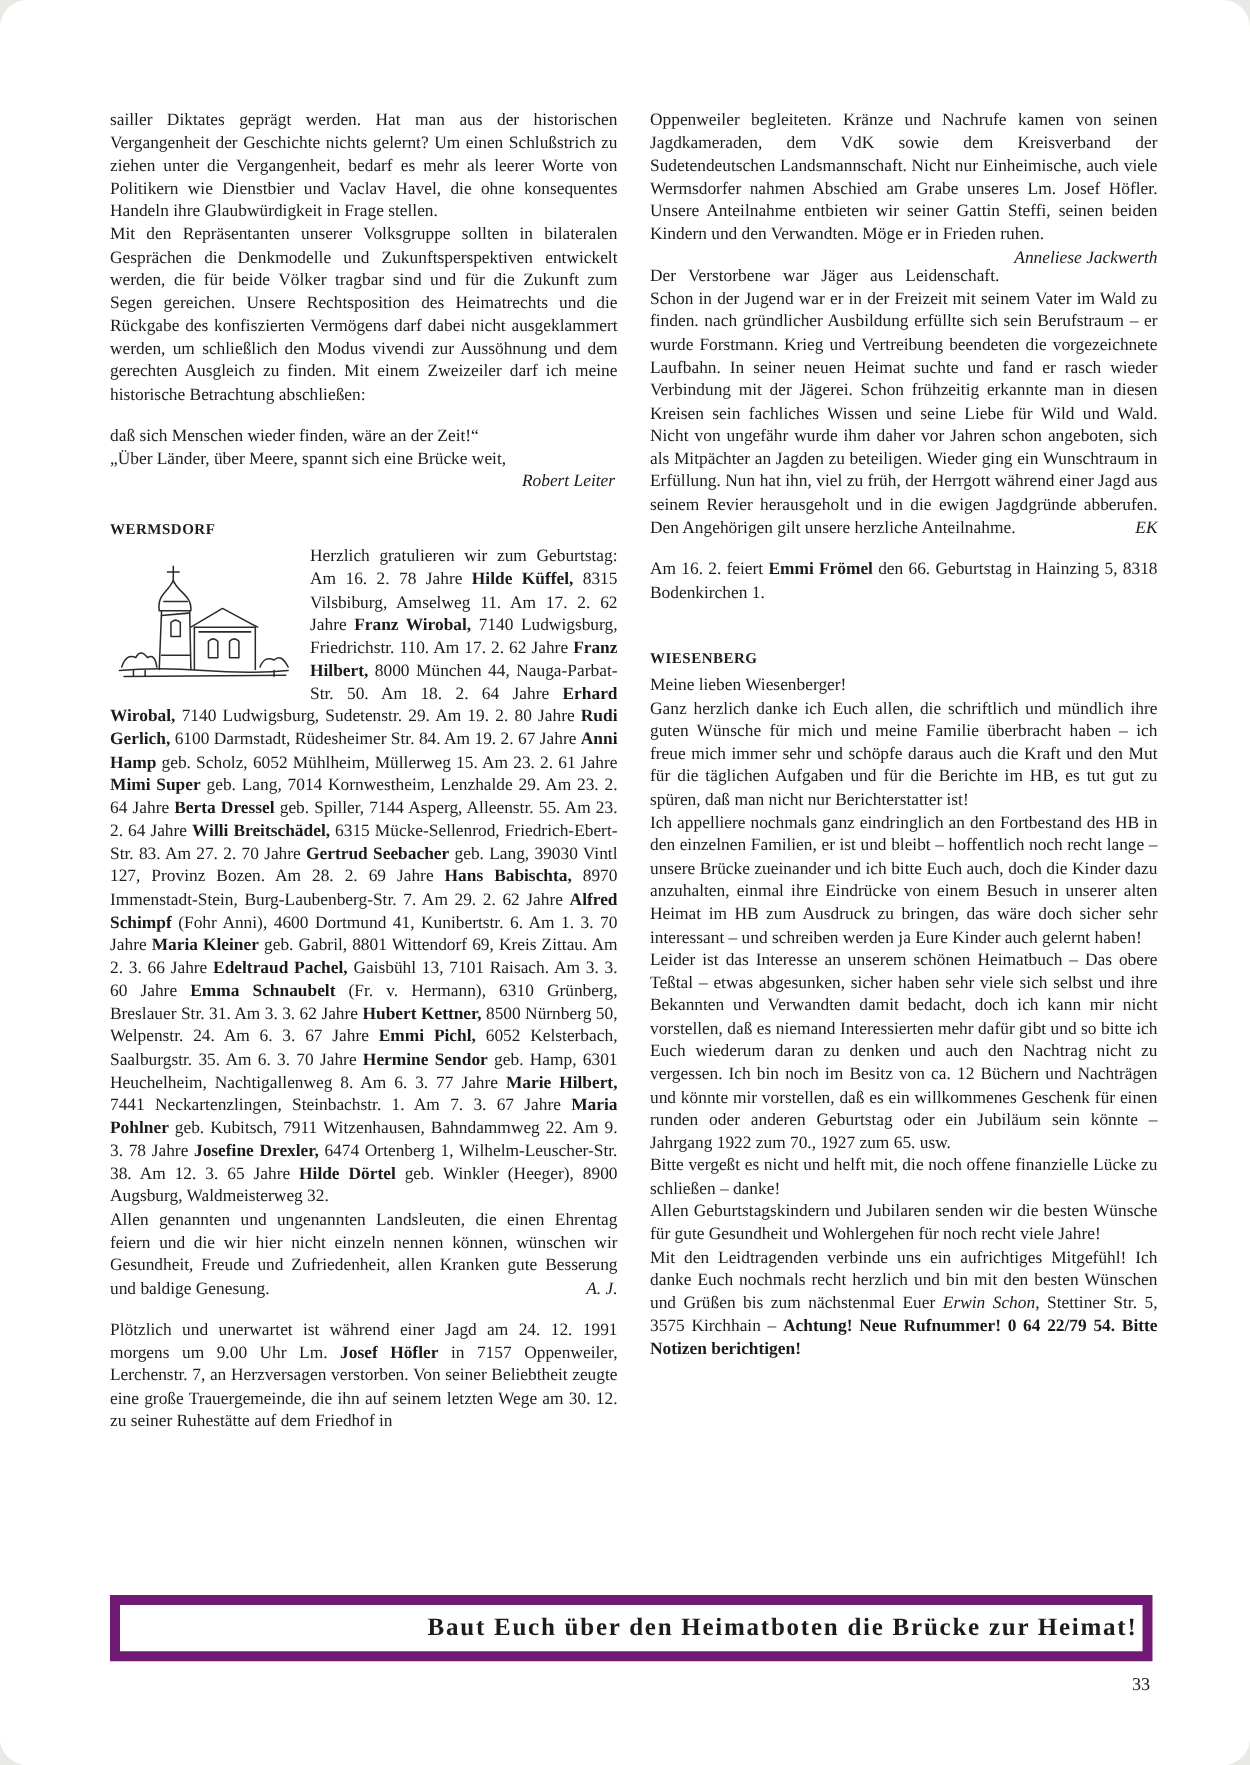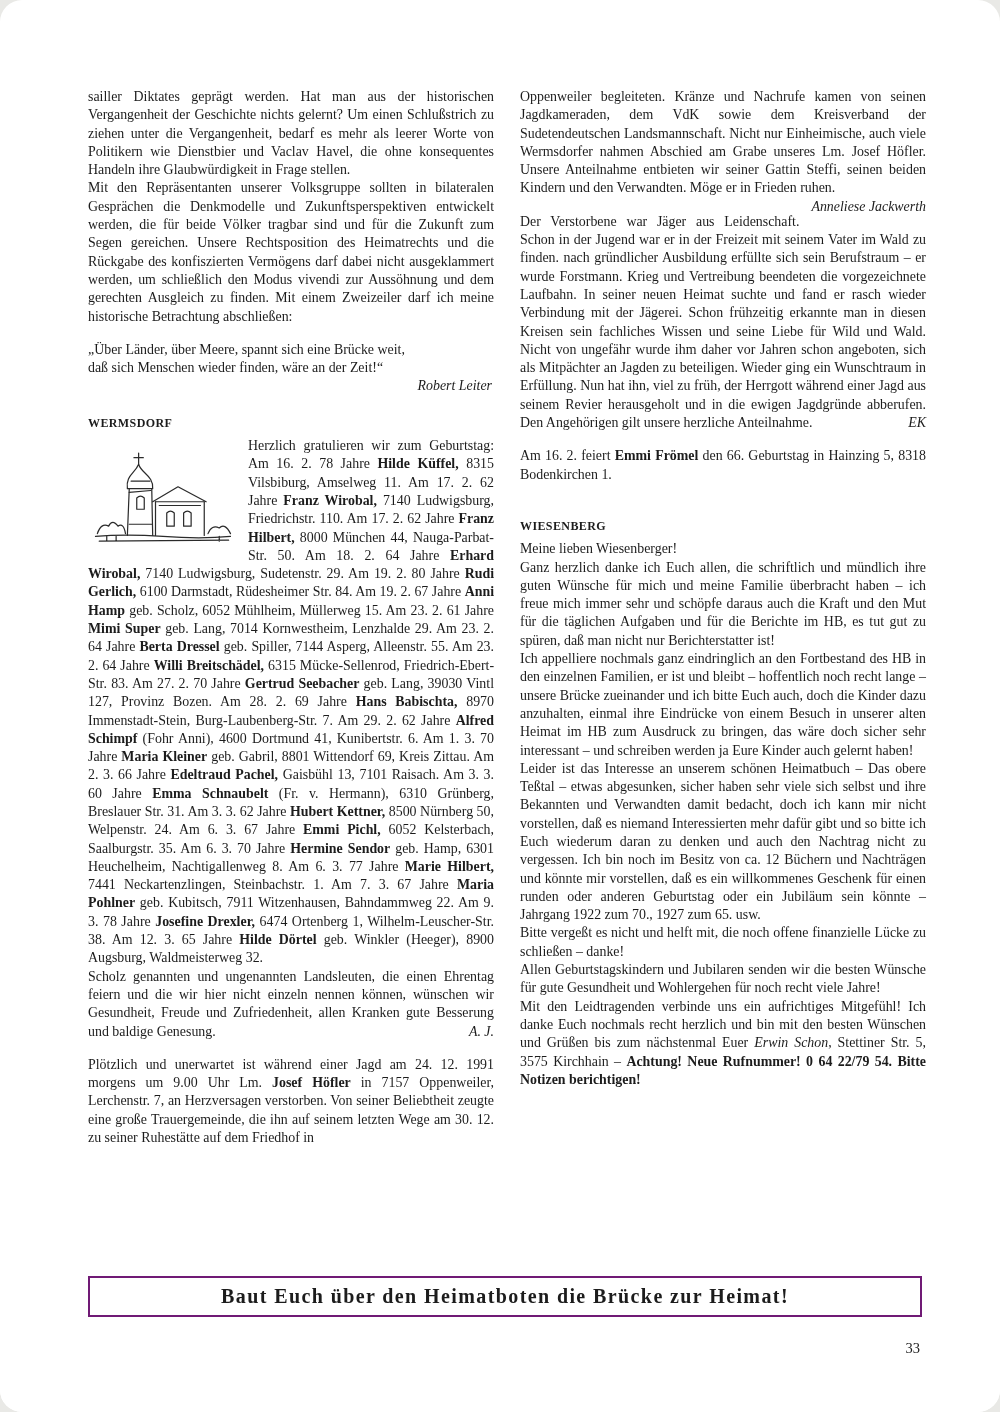--- a/index.html
+++ b/index.html
@@ -16,40 +16,40 @@
   .italic { font-style:italic; }
   .sig { float:right; font-style:italic; padding-left:12px; }
   .gap { height:15px; }
   .gap-lg { height:30px; }
   .quote-block { text-align:left; }
   .quote-author { text-align:right; font-style:italic; padding-right:2px; }
   .section-heading { font-size:12px; font-weight:bold; letter-spacing:.4px; margin:3px 0 5px 0; }
   .church { float:left; width:150px; height:118px; margin:2px 10px 2px 0; }
   .banner {
     position:absolute; left:88px; top:1276px; width:834px; background:#ffffff;
-    border:2px solid #701a75; text-align:center; padding:7px 4px; z-index:5;
+    border:8px solid #701a75; text-align:right; padding:7px 4px; z-index:5;
   }
   .banner-text { font-weight:bold; font-size:20px; letter-spacing:1.4px; white-space:nowrap; }
   .page-number { position:absolute; top:1340px; right:80px; font-size:14.5px; z-index:6; background:#fff; }
   .footer-mask { position:absolute; left:0; top:1320px; width:1000px; height:92px; background:#fff; z-index:4; }
 </style>
 </head>
 <body>
 
 <div class="page">
 
   <div class="content">
 
     <div class="col">
       <p class="para"><span>sailler Diktates geprägt werden. Hat man aus der historischen Vergangenheit der Geschichte nichts gelernt? Um einen Schlußstrich zu ziehen unter die Vergangenheit, bedarf es mehr als leerer Worte von Politikern wie Dienstbier und Vaclav Havel, die ohne konsequentes Handeln ihre Glaubwürdigkeit in Frage stellen.</span></p>
       <p class="para"><span>Mit den Repräsentanten unserer Volksgruppe sollten in bilateralen Gesprächen die Denkmodelle und Zukunftsperspektiven entwickelt werden, die für beide Völker tragbar sind und für die Zukunft zum Segen gereichen. Unsere Rechtsposition des Heimatrechts und die Rückgabe des konfiszierten Vermögens darf dabei nicht ausgeklammert werden, um schließlich den Modus vivendi zur Aussöhnung und dem gerechten Ausgleich zu finden. Mit einem Zweizeiler darf ich meine historische Betrachtung abschließen:</span></p>
       <div class="gap"></div>
       <div class="quote-block">
+        <div>daß sich Menschen wieder finden, wäre an der Zeit!“</div>
         <div>„Über Länder, über Meere, spannt sich eine Brücke weit,</div>
-        <div>daß sich Menschen wieder finden, wäre an der Zeit!“</div>
       </div>
       <div class="quote-author">Robert Leiter</div>
       <div class="gap"></div>
 
       <div>
         <h2 class="section-heading">WERMSDORF</h2>
         <p class="para">
           <svg class="church" viewBox="0 0 160 124" aria-hidden="true">
             <g fill="none" stroke="#2b2b2b" stroke-width="1.3" stroke-linecap="round" stroke-linejoin="round">
               <path d="M44 52 L42 102 M68 52 L69 102"></path>
@@ -63,21 +63,21 @@
               <path d="M84 78 Q88 74 92 78 L92 92 L84 92 Z"></path>
               <path d="M102 78 Q106 74 110 78 L110 92 L102 92 Z"></path>
               <path d="M8 103 Q40 100 80 103 T152 103"></path>
               <path d="M10 100 Q14 88 22 92 Q26 84 32 92 Q38 88 40 100"></path>
               <path d="M128 100 Q132 90 140 94 Q146 88 152 100"></path>
               <path d="M12 108 L150 107 M20 103 L20 108 M30 103 L30 108 M140 103 L140 108"></path>
               <path d="M76 70 L120 70 M46 44 L66 44"></path>
             </g>
           </svg>
         <span>Herzlich gratulieren wir zum Geburtstag: Am 16. 2. 78 Jahre </span><span class="bold">Hilde Küffel,</span><span> 8315 Vilsbiburg, Amselweg 11. Am 17. 2. 62 Jahre </span><span class="bold">Franz Wirobal,</span><span> 7140 Ludwigsburg, Friedrichstr. 110. Am 17. 2. 62 Jahre </span><span class="bold">Franz Hilbert,</span><span> 8000 München 44, Nauga-Parbat-Str. 50. Am 18. 2. 64 Jahre </span><span class="bold">Erhard Wirobal,</span><span> 7140 Ludwigsburg, Sudetenstr. 29. Am 19. 2. 80 Jahre </span><span class="bold">Rudi Gerlich,</span><span> 6100 Darmstadt, Rüdesheimer Str. 84. Am 19. 2. 67 Jahre </span><span class="bold">Anni Hamp</span><span> geb. Scholz, 6052 Mühlheim, Müllerweg 15. Am 23. 2. 61 Jahre </span><span class="bold">Mimi Super</span><span> geb. Lang, 7014 Kornwestheim, Lenzhalde 29. Am 23. 2. 64 Jahre </span><span class="bold">Berta Dressel</span><span> geb. Spiller, 7144 Asperg, Alleenstr. 55. Am 23. 2. 64 Jahre </span><span class="bold">Willi Breitschädel,</span><span> 6315 Mücke-Sellenrod, Friedrich-Ebert-Str. 83. Am 27. 2. 70 Jahre </span><span class="bold">Gertrud Seebacher</span><span> geb. Lang, 39030 Vintl 127, Provinz Bozen. Am 28. 2. 69 Jahre </span><span class="bold">Hans Babischta,</span><span> 8970 Immenstadt-Stein, Burg-Laubenberg-Str. 7. Am 29. 2. 62 Jahre </span><span class="bold">Alfred Schimpf</span><span> (Fohr Anni), 4600 Dortmund 41, Kunibertstr. 6. Am 1. 3. 70 Jahre </span><span class="bold">Maria Kleiner</span><span> geb. Gabril, 8801 Wittendorf 69, Kreis Zittau. Am 2. 3. 66 Jahre </span><span class="bold">Edeltraud Pachel,</span><span> Gaisbühl 13, 7101 Raisach. Am 3. 3. 60 Jahre </span><span class="bold">Emma Schnaubelt</span><span> (Fr. v. Hermann), 6310 Grünberg, Breslauer Str. 31. Am 3. 3. 62 Jahre </span><span class="bold">Hubert Kettner,</span><span> 8500 Nürnberg 50, Welpenstr. 24. Am 6. 3. 67 Jahre </span><span class="bold">Emmi Pichl,</span><span> 6052 Kelsterbach, Saalburgstr. 35. Am 6. 3. 70 Jahre </span><span class="bold">Hermine Sendor</span><span> geb. Hamp, 6301 Heuchelheim, Nachtigallenweg 8. Am 6. 3. 77 Jahre </span><span class="bold">Marie Hilbert,</span><span> 7441 Neckartenzlingen, Steinbachstr. 1. Am 7. 3. 67 Jahre </span><span class="bold">Maria Pohlner</span><span> geb. Kubitsch, 7911 Witzenhausen, Bahndammweg 22. Am 9. 3. 78 Jahre </span><span class="bold">Josefine Drexler,</span><span> 6474 Ortenberg 1, Wilhelm-Leuscher-Str. 38. Am 12. 3. 65 Jahre </span><span class="bold">Hilde Dörtel</span><span> geb. Winkler (Heeger), 8900 Augsburg, Waldmeisterweg 32.</span></p>
-        <p class="para"><span>Scholz genannten und ungenannten Landsleuten, die einen Ehrentag feiern und die wir hier nicht einzeln nennen können, wünschen wir Gesundheit, Freude und Zufriedenheit, allen Kranken gute Besserung und baldige Genesung.</span><span class="sig">A. J.</span></p>
+        <p class="para"><span>Allen genannten und ungenannten Landsleuten, die einen Ehrentag feiern und die wir hier nicht einzeln nennen können, wünschen wir Gesundheit, Freude und Zufriedenheit, allen Kranken gute Besserung und baldige Genesung.</span><span class="sig">A. J.</span></p>
       </div>
 
       <div class="gap"></div>
       <p class="para"><span>Plötzlich und unerwartet ist während einer Jagd am 24. 12. 1991 morgens um 9.00 Uhr Lm. </span><span class="bold">Josef Höfler</span><span> in 7157 Oppenweiler, Lerchenstr. 7, an Herzversagen verstorben. Von seiner Beliebtheit zeugte eine große Trauergemeinde, die ihn auf seinem letzten Wege am 30. 12. zu seiner Ruhestätte auf dem Friedhof in</span></p>
     </div>
 
     <div class="col">
       <p class="para"><span>Oppenweiler begleiteten. Kränze und Nachrufe kamen von seinen Jagdkameraden, dem VdK sowie dem Kreisverband der Sudetendeutschen Landsmannschaft. Nicht nur Einheimische, auch viele Wermsdorfer nahmen Abschied am Grabe unseres Lm. Josef Höfler. Unsere Anteilnahme entbieten wir seiner Gattin Steffi, seinen beiden Kindern und den Verwandten. Möge er in Frieden ruhen.</span><span class="sig">Anneliese Jackwerth</span></p>
       <div class="gap"></div>
       <p class="para"><span>Der Verstorbene war Jäger aus Leidenschaft. Schon in der Jugend war er in der Freizeit mit seinem Vater im Wald zu finden. nach gründlicher Ausbildung erfüllte sich sein Berufstraum – er wurde Forstmann. Krieg und Vertreibung beendeten die vorgezeichnete Laufbahn. In seiner neuen Heimat suchte und fand er rasch wieder Verbindung mit der Jägerei. Schon frühzeitig erkannte man in diesen Kreisen sein fachliches Wissen und seine Liebe für Wild und Wald. Nicht von ungefähr wurde ihm daher vor Jahren schon angeboten, sich als Mitpächter an Jagden zu beteiligen. Wieder ging ein Wunschtraum in Erfüllung. Nun hat ihn, viel zu früh, der Herrgott während einer Jagd aus seinem Revier herausgeholt und in die ewigen Jagdgründe abberufen. Den Angehörigen gilt unsere herzliche Anteilnahme.</span><span class="sig">EK</span></p>

